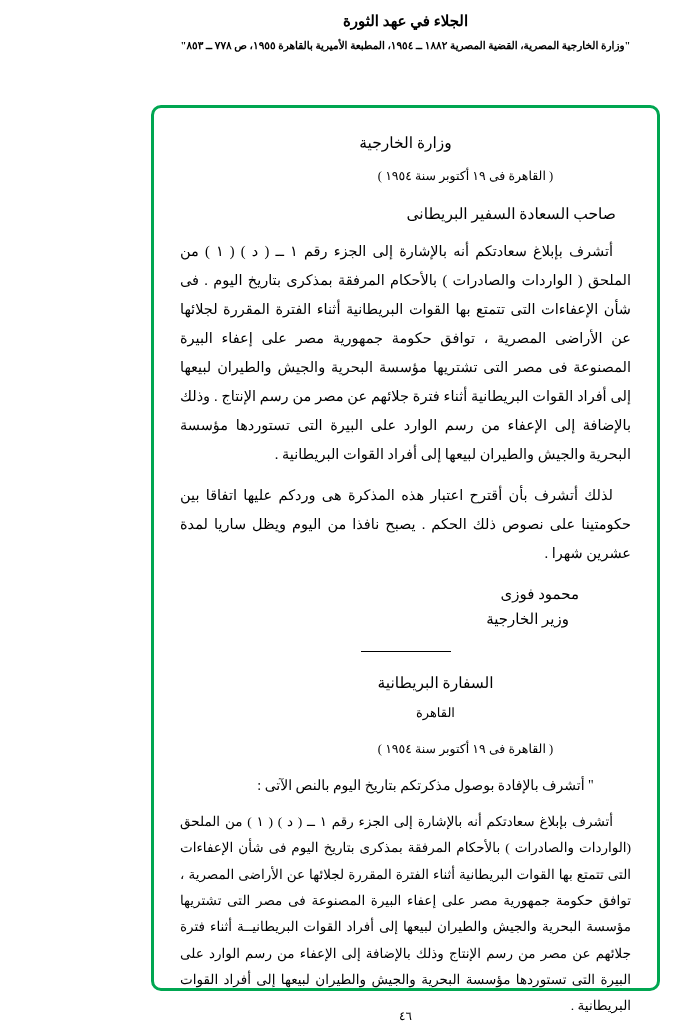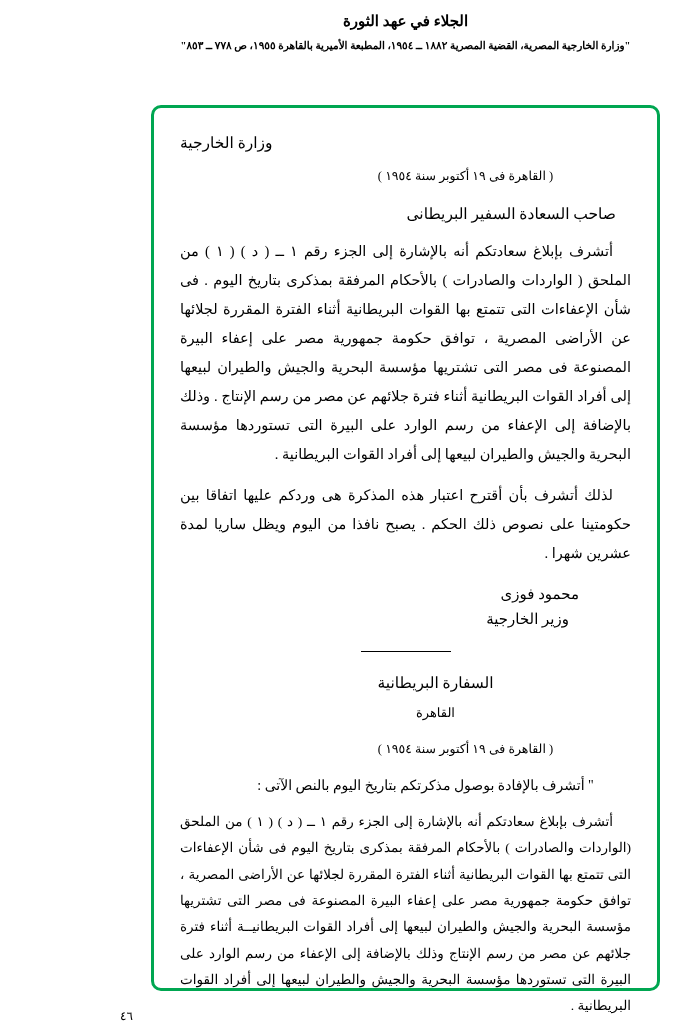--- a/index.html
+++ b/index.html
@@ -55,21 +55,21 @@
     box-sizing: border-box;
     padding: 16px 26px 10px 26px;
   }
   .doc-body {
     font-size: 14.5px;
     line-height: 1.95;
     text-align: justify;
     text-justify: inter-word;
   }
   .heading-right {
-    text-align: left;
+    text-align: center;
     font-size: 15.5px;
     margin: 4px 0 6px 0;
     font-weight: normal;
   }
   .date-line {
     text-align: center;
     font-size: 12.5px;
     margin: 2px 0 10px 0;
     padding-left: 120px;
   }
@@ -121,21 +121,21 @@
     font-size: 13.5px;
     line-height: 1.95;
   }
   .quoted p.para { line-height: 1.95; }
   
   .footer {
     position: absolute;
     bottom: 12px;
     left: 0;
     right: 0;
-    text-align: left;
+    text-align: center;
     font-size: 12px;
   }
 </style>
 </head>
 <body>
 
 <div class="page">
 
   <div class="header">
     <div class="chapter-title">الجلاء في عهد الثورة</div>

